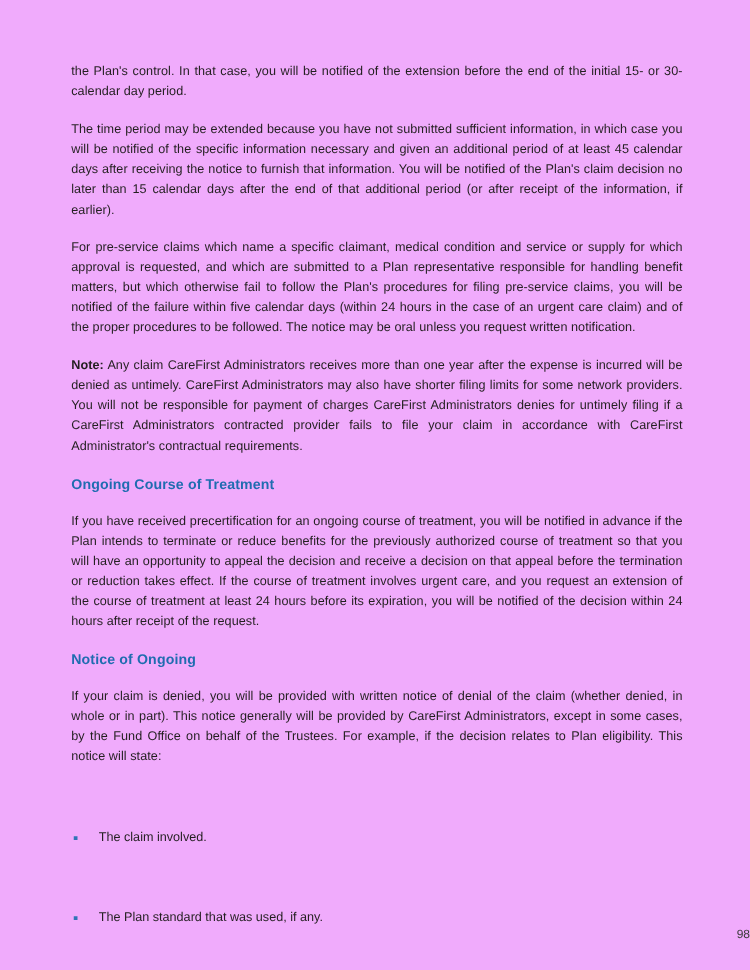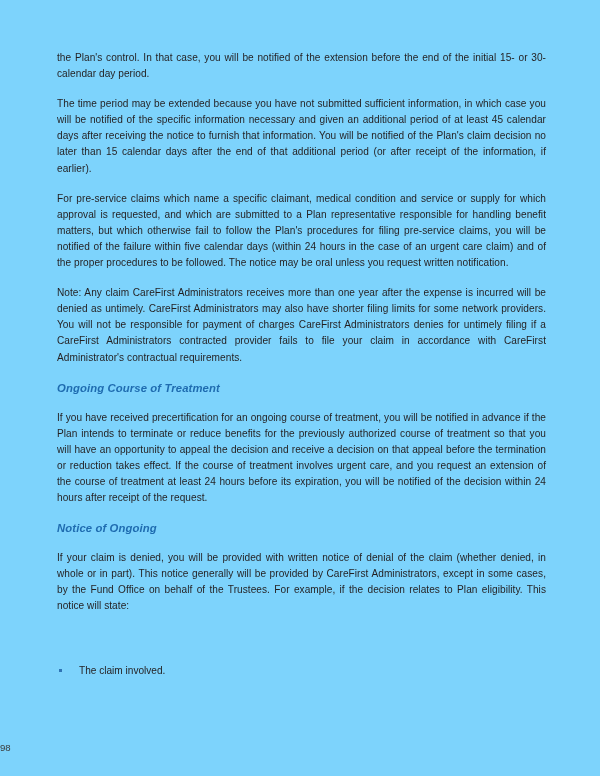--- a/index.html
+++ b/index.html
@@ -8,21 +8,21 @@
     background: #ffffff;
   }
   body {
     font-family: "Liberation Sans", sans-serif;
     color: #231f20;
   }
   .page {
     position: relative;
     width: 600px;
     height: 776px;
-    background: #7dd3fc;
+    background: #f0abfc;
     box-sizing: border-box;
     overflow: hidden;
   }
   .content {
     position: absolute;
     left: 57px;
     top: 50px;
     width: 489px;
   }
   p.body-text {
@@ -30,34 +30,33 @@
     font-size: 10.1px;
     line-height: 16.1px;
     text-align: justify;
     color: #231f20;
     letter-spacing: 0.005em;
   }
   p.body-text:last-child {
     margin-bottom: 0;
   }
   .note-label {
-    font-weight: normal;
+    font-weight: bold;
   }
   h2.section-heading {
     margin: 0 0 0 0;
     padding: 0;
     font-size: 11.3px;
     line-height: 16px;
     font-weight: bold;
     color: #1f6cb0;
     letter-spacing: 0.01em;
   }
   .heading-block {
     margin: 3px 0 14px 0;
-    font-style: italic;
   }
   ul.bullet-list {
     list-style: none;
     margin: 0;
     padding: 0;
   }
   ul.bullet-list li {
     position: relative;
     padding-left: 22px;
     margin-bottom: 10.5px;
@@ -77,21 +76,21 @@
     width: 3.2px;
     height: 3.2px;
     background: #2f74b5;
     display: block;
   }
   .page-number {
     position: absolute;
     left: 0;
     right: 0;
     top: 742px;
-    text-align: left;
+    text-align: right;
     font-size: 9.6px;
     line-height: 12px;
     color: #3b3b3b;
   }
 </style>
 </head>
 <body>
 
 <div class="page">
   <div class="content">
@@ -114,19 +113,23 @@
       <h2 class="section-heading">Notice of Ongoing</h2>
     </div>
 
     <p class="body-text">If your claim is denied, you will be provided with written notice of denial of the claim (whether denied, in whole or in part). This notice generally will be provided by CareFirst Administrators, except in some cases, by the Fund Office on behalf of the Trustees. For example, if the decision relates to Plan eligibility. This notice will state:</p>
 
     <ul class="bullet-list">
       <li>
         <span class="bullet-marker"></span>
         <span>The claim involved.</span>
       </li>
+      <li>
+        <span class="bullet-marker"></span>
+        <span>The Plan standard that was used, if any.</span>
+      </li>
 
     </ul>
 
   </div>
 
   <div class="page-number">98</div>
 </div>
 
 </body></html>

